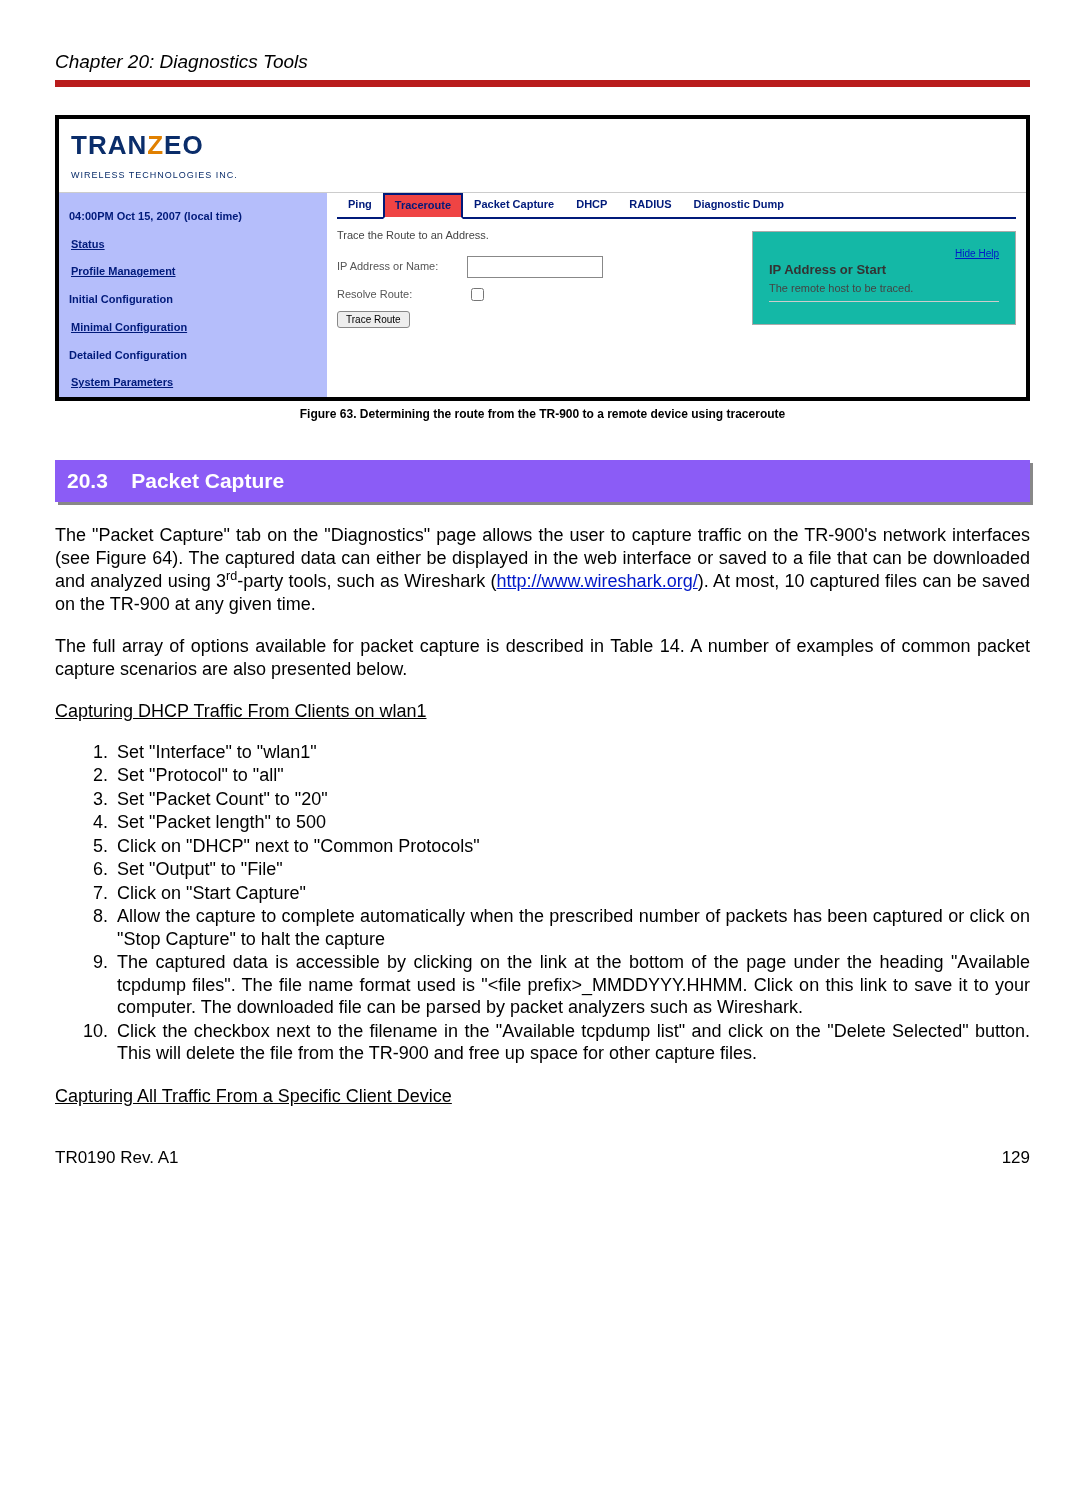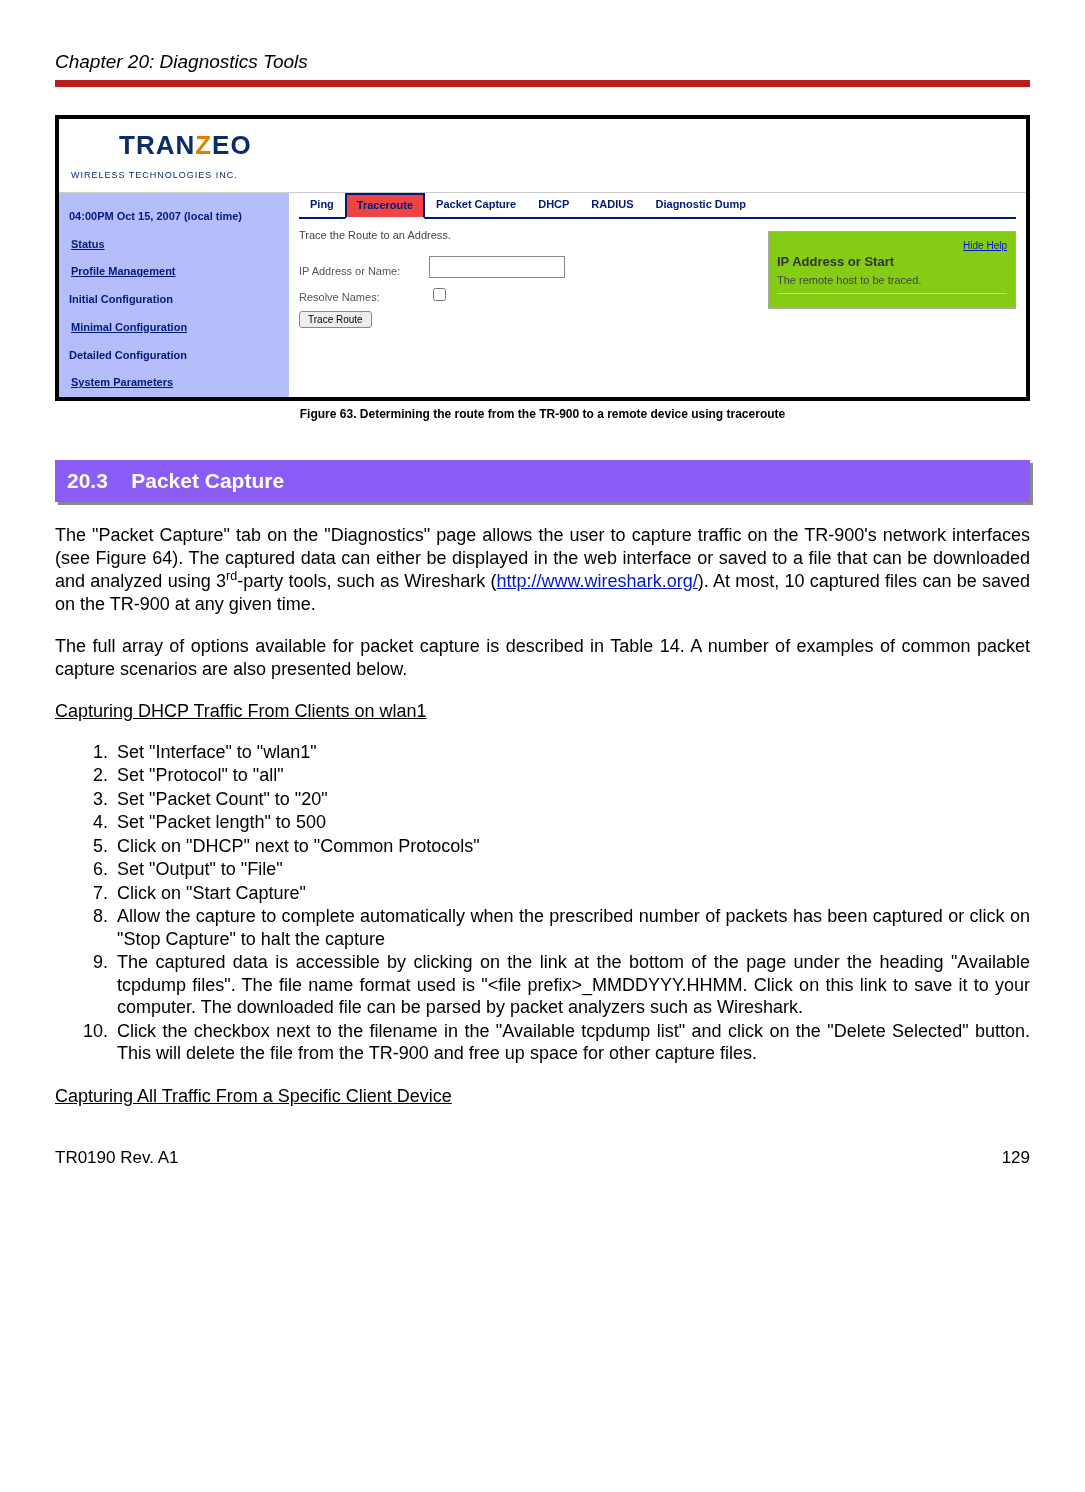--- a/index.html
+++ b/index.html
@@ -28,34 +28,33 @@
     background: #fff;
     padding: 10px 12px 8px 12px;
     border-bottom: 1px solid #ccc;
   }
   .logo-text {
     font-family: Arial, sans-serif;
     font-weight: bold;
     font-size: 26px;
     color: #0a2d6a;
     letter-spacing: 1px;
-    margin-left: 48px;
   }
   .logo-text .z { color: #e08000; }
   .logo-sub {
     font-size: 9px;
     color: #0a2d6a;
     letter-spacing: 1px;
   }
   .panel-body {
     display: flex;
     min-height: 180px;
   }
   .sidebar-ss {
-    width: 230px;
+    width: 268px;
     background: #b5befb;
     font-family: Verdana, sans-serif;
     font-size: 11px;
     font-weight: bold;
     color: #001a7a;
     padding-top: 10px;
   }
   .sidebar-ss div {
     padding: 7px 10px;
   }
@@ -79,40 +78,40 @@
     font-weight: bold;
     font-size: 11px;
     border: 1px solid transparent;
   }
   .tab.active {
     border: 2px solid #001a7a;
     border-bottom: 2px solid #fff;
     margin-bottom: -2px;
     background: #ef4444;
   }
-  .form-row { display:flex; align-items:flex-end; margin: 7px 0; }
+  .form-row { display:flex; align-items:center; margin: 7px 0; }
   .form-row label { width: 130px; color:#555;}
   .form-row input[type=text] {
     width: 130px; height:18px; border:1px solid #888;
   }
   .tracebtn {
     padding: 2px 8px;
     font-size: 10px;
     border: 1px solid #888;
     background: #eee;
     border-radius: 3px;
   }
   .help-box {
     position: absolute;
     right: 10px; top: 38px;
     width: 230px;
     border: 1px solid #aaa;
-    padding: 8px;
-    font-size: 11px;
-    background: #84cc16;
+    padding: 16px;
+    font-size: 11px;
+    background: #14b8a6;
   }
   .help-box a { color: #0018c8; float: right; font-size:10px; text-decoration: underline;}
   .help-box h4 { margin: 14px 0 4px 0; font-size:13px; color:#333;}
   .help-box hr { border:none; border-top:1px solid #ccc;}
   .caption {
     text-align: center;
     font-weight: bold;
     font-size: 12px;
     margin-top: 6px;
     margin-bottom: 38px;
@@ -180,21 +179,21 @@
         <div class="tab">DHCP</div>
         <div class="tab">RADIUS</div>
         <div class="tab">Diagnostic Dump</div>
       </div>
       <div style="margin-bottom:14px;">Trace the Route to an Address.</div>
       <div class="form-row">
         <label>IP Address or Name:</label>
         <input type="text" style="">
       </div>
       <div class="form-row">
-        <label>Resolve Names:</label>
+        <label>Resolve Route:</label>
         <input type="checkbox" style="">
       </div>
       <div class="form-row">
         <button class="tracebtn">Trace Route</button>
       </div>
       <div class="help-box">
         <a>Hide Help</a>
         <h4>IP Address or Start</h4>
         <div>The remote host to be traced.</div>
         <hr>

